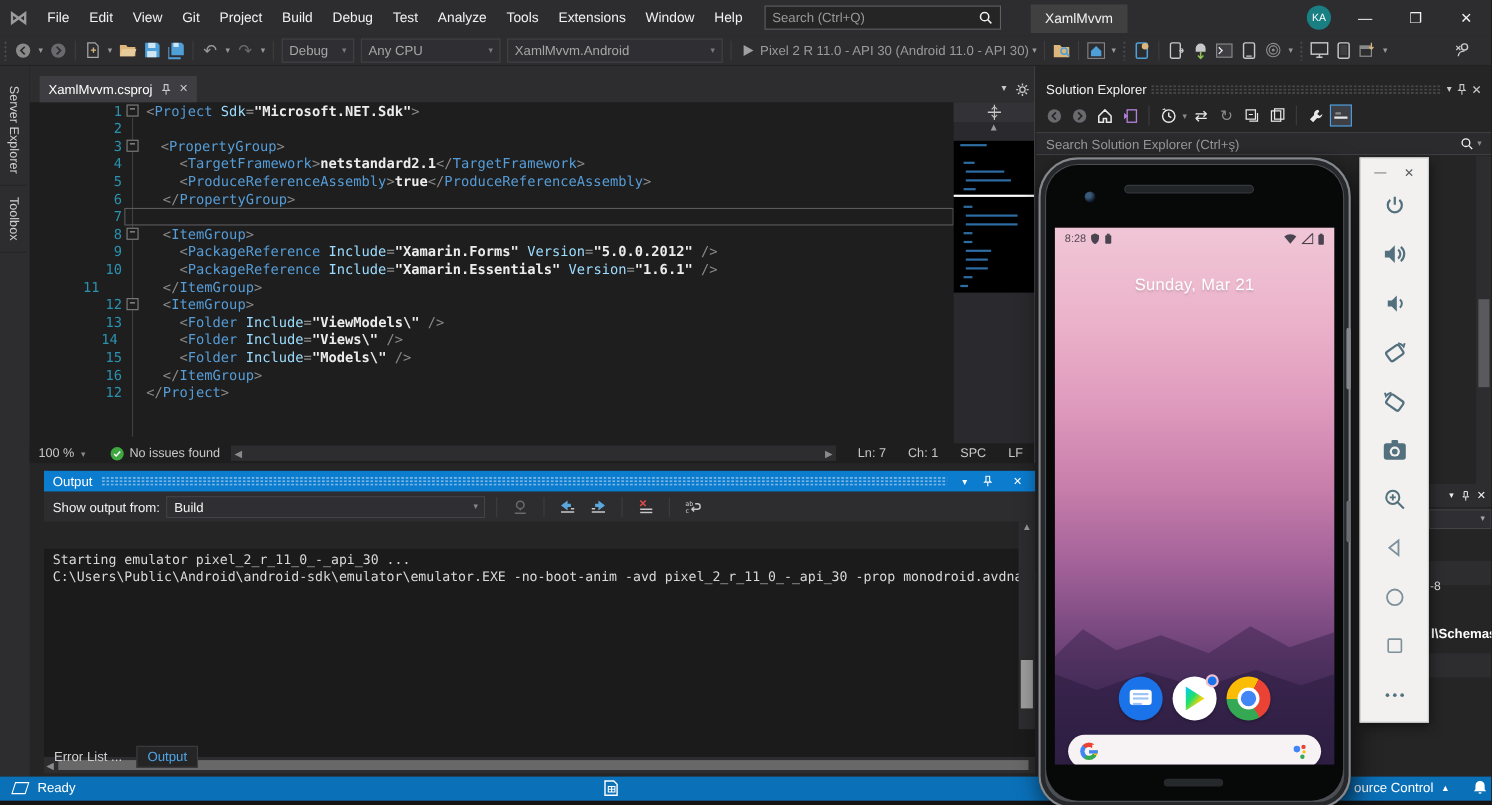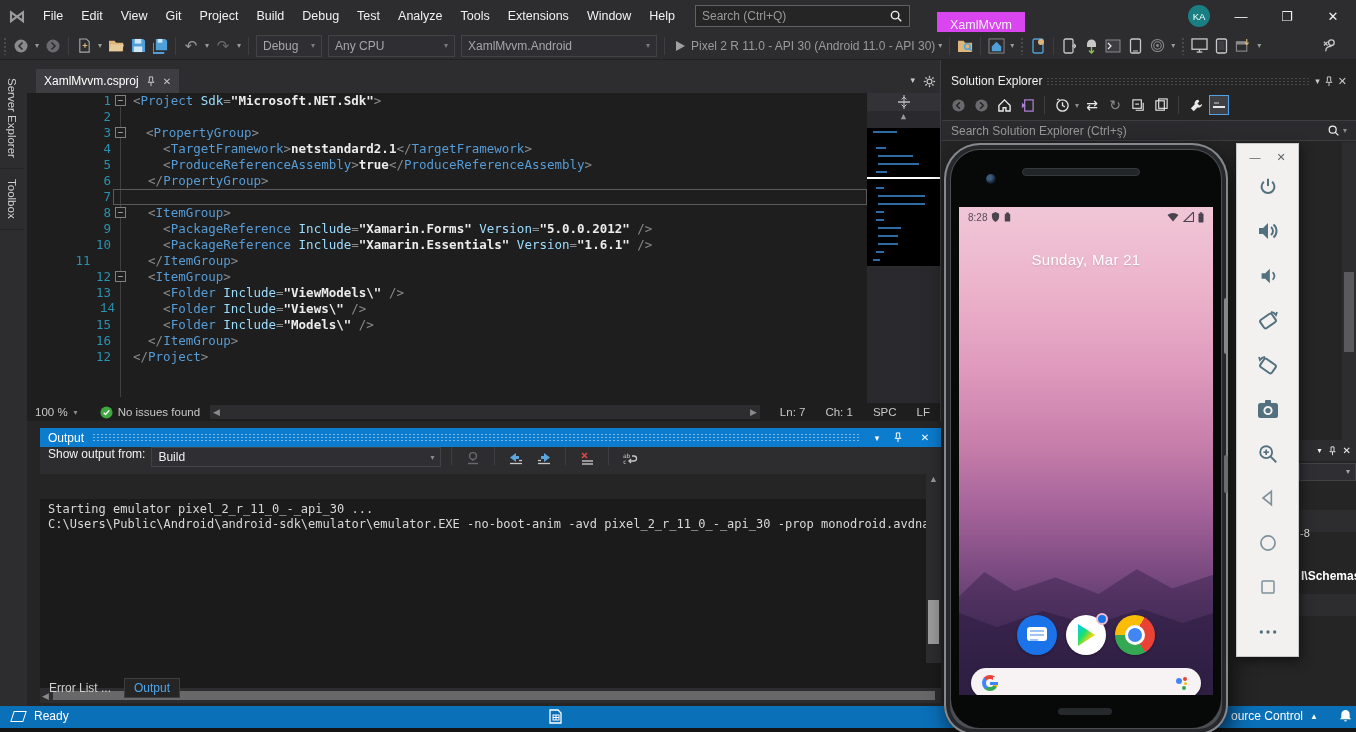--- a/index.html
+++ b/index.html
@@ -6,21 +6,21 @@
   html,body { background:#1a1a1a; }
   body { font-family:"Liberation Sans", sans-serif; }
   #root { position:relative; width:1356px; height:732px; background:#252526; overflow:hidden; }
 
   
   #titlebar { position:absolute; left:0; top:0; width:1356px; height:32px; background:#2d2d30; display:flex; align-items:center; }
   #vs-logo { width:34px; text-align:center; color:#9b9b9b; font-size:17px; font-weight:bold; }
   .menu-item { color:#f1f1f1; font-size:12.5px; padding:0 9px; line-height:32px; cursor:default; }
   #tb-search { position:absolute; left:695px; top:5px; width:215px; height:22px; background:#252526; border:1px solid #5f5f66; display:flex; align-items:center; padding:0 6px; }
   #tb-search span.ph { color:#999; font-size:12px; flex:1; }
-  #win-title { position:absolute; left:937px; top:12px; height:26px; background:#d946ef; color:#f1f1f1; font-size:12.5px; display:flex; align-items:center; padding:0 13px; }
+  #win-title { position:absolute; left:937px; top:4px; height:26px; background:#404040; color:#f1f1f1; font-size:12.5px; display:flex; align-items:center; padding:0 13px; }
   #avatar { position:absolute; left:1188px; top:5px; width:22px; height:22px; border-radius:50%; background:#1a7f82; color:#fff; font-size:9.5px; display:flex; align-items:center; justify-content:center; }
   .wbtn { position:absolute; top:0; width:46px; height:32px; color:#f1f1f1; font-size:13px; display:flex; align-items:center; justify-content:center; }
   
   #toolbar { position:absolute; left:0; top:32px; width:1356px; height:28px; background:#2d2d30; border-bottom:1px solid #222224; display:flex; align-items:center; font-size:12px; color:#c8c8c8; }
   .t-ic { display:inline-flex; align-items:center; justify-content:center; width:22px; height:22px; }
   .t-dd { color:#999; font-size:8px; width:10px; text-align:center; }
   .t-sep { width:1px; height:18px; background:#3e3e42; margin:0 4px; }
   .t-dots { width:4px; height:18px; margin:0 3px;
     background-image:radial-gradient(#4a4a4e 1px, transparent 1.1px); background-size:4px 4px; }
   .combo { height:22px; background:#2f2f33; border:1px solid #434346; color:#a6a6a6; display:flex; align-items:center; padding:0 6px; margin:0 3px; }
@@ -55,21 +55,21 @@
   #ed-status { position:absolute; left:27px; top:403px; width:914px; height:18px; background:#1e1e1e; border-right:1px solid #3e3e42; display:flex; align-items:center; font-size:11.5px; color:#c8c8c8; }
   #zoom-combo { display:flex; align-items:center; gap:6px; padding:0 8px; }
   #issues { display:flex; align-items:center; gap:5px; margin-left:14px; }
   #ed-hscroll { flex:1; height:14px; margin:0 10px; background:#2d2d30; display:flex; align-items:center; justify-content:space-between; color:#8a8a8a; font-size:9px; padding:0 3px; }
   .ed-pos { padding:0 10px; }
   
   #output { position:absolute; left:40px; top:428px; width:901px; height:270px; }
   #out-title { height:19px; background:#0c7ccf; color:#fff; font-size:12px; display:flex; align-items:center; padding:0 8px; gap:8px; }
   .hdots { flex:1; height:9px; background-image:radial-gradient(rgba(255,255,255,.45) 1px, transparent 1.2px); background-size:4px 3px; }
   .ht-ic { color:#fff; font-size:10px; width:16px; text-align:center; }
-  #out-toolbar { height:27px; background:#2d2d30; display:flex; padding:0 8px; color:#f1f1f1; font-size:12px; gap:6px; }
+  #out-toolbar { height:27px; background:#2d2d30; display:flex; align-items:center; padding:0 8px; color:#f1f1f1; font-size:12px; gap:6px; }
   #out-combo { width:290px; height:20px; background:#2f2f33; border:1px solid #434346; color:#f1f1f1; display:flex; align-items:center; padding:0 6px; }
   #out-console { position:relative; height:189px; background:#1b1b1c; color:#d8d8d8; font-family:"DejaVu Sans Mono", monospace; font-size:12px; padding:3px 8px; line-height:15px; white-space:pre; overflow:hidden;margin-top:25px; }
   #out-vscroll { position:absolute; right:0; top:46px; width:15px; height:189px; background:#2d2d30; }
   #out-vthumb { position:absolute; left:2px; top:126px; width:11px; height:44px; background:#9d9d9d; }
   #out-hscroll { height:15px; background:#2d2d30; display:flex; align-items:center; color:#8a8a8a; font-size:9px; padding:0 2px; }
   #out-hthumb { height:9px; flex:1; margin:0 4px; background:#686868; }
   #bottom-tabs { position:absolute; left:40px; top:677px; height:21px; display:flex; gap:4px; font-size:12px; align-items:center; }
   .btab { padding:2px 9px; color:#d0d0d0; }
   .btab.active { color:#4ea6ea; background:#252526; border:1px solid #3e3e42; }
   
@@ -384,21 +384,21 @@
           <div class="lnum" style="top: 80px; left: 28px;">6</div>
           <div class="lnum" style="top: 96px; left: 28px;">7</div>
           <div class="lnum" style="top: 112px; left: 28px;">8</div>
           <div class="fold" style="top: 112px;">−</div>
           <div class="lnum" style="top: 128px; left: 28px;">9</div>
           <div class="lnum" style="top: 144px; left: 28px;">10</div>
           <div class="lnum" style="top: 160px; left: 28px; text-align: center;">11</div>
           <div class="lnum" style="top: 176px; left: 28px;">12</div>
           <div class="fold" style="top: 176px;">−</div>
           <div class="lnum" style="top: 192px; left: 28px;">13</div>
-          <div class="lnum" style="top: 208px; left: 32px; font-family: Liberation Mono, monospace;">14</div>
+          <div class="lnum" style="top: 208px; left: 24px;">14</div>
           <div class="lnum" style="top: 224px; left: 28px;">15</div>
           <div class="lnum" style="top: 240px; left: 28px;">16</div>
           <div class="lnum" style="top: 256px; left: 28px;">12</div>
         </div>
       <div id="code-lines">
           <div class="cl-row" style="top: 0px; left: 106px;"><span class="tk-d">&lt;</span><span class="tk-e">Project</span><span class="tk-p"> </span><span class="tk-a">Sdk</span><span class="tk-d">=</span><span class="tk-v">"Microsoft.NET.Sdk"</span><span class="tk-d">&gt;</span></div>
           <div class="cl-row" style="top: 16px; left: 106px;"></div>
           <div class="cl-row" style="top: 32px; left: 104px;"><span class="tk-p">  </span><span class="tk-d">&lt;</span><span class="tk-e">PropertyGroup</span><span class="tk-d">&gt;</span></div>
           <div class="cl-row" style="top: 48px; left: 106px;"><span class="tk-p">    </span><span class="tk-d">&lt;</span><span class="tk-e">TargetFramework</span><span class="tk-d">&gt;</span><span class="tk-v">netstandard2.1</span><span class="tk-d">&lt;/</span><span class="tk-e">TargetFramework</span><span class="tk-d">&gt;</span></div>
           <div class="cl-row" style="top: 64px; left: 106px;"><span class="tk-p">    </span><span class="tk-d">&lt;</span><span class="tk-e">ProduceReferenceAssembly</span><span class="tk-d">&gt;</span><span class="tk-v">true</span><span class="tk-d">&lt;/</span><span class="tk-e">ProduceReferenceAssembly</span><span class="tk-d">&gt;</span></div>

